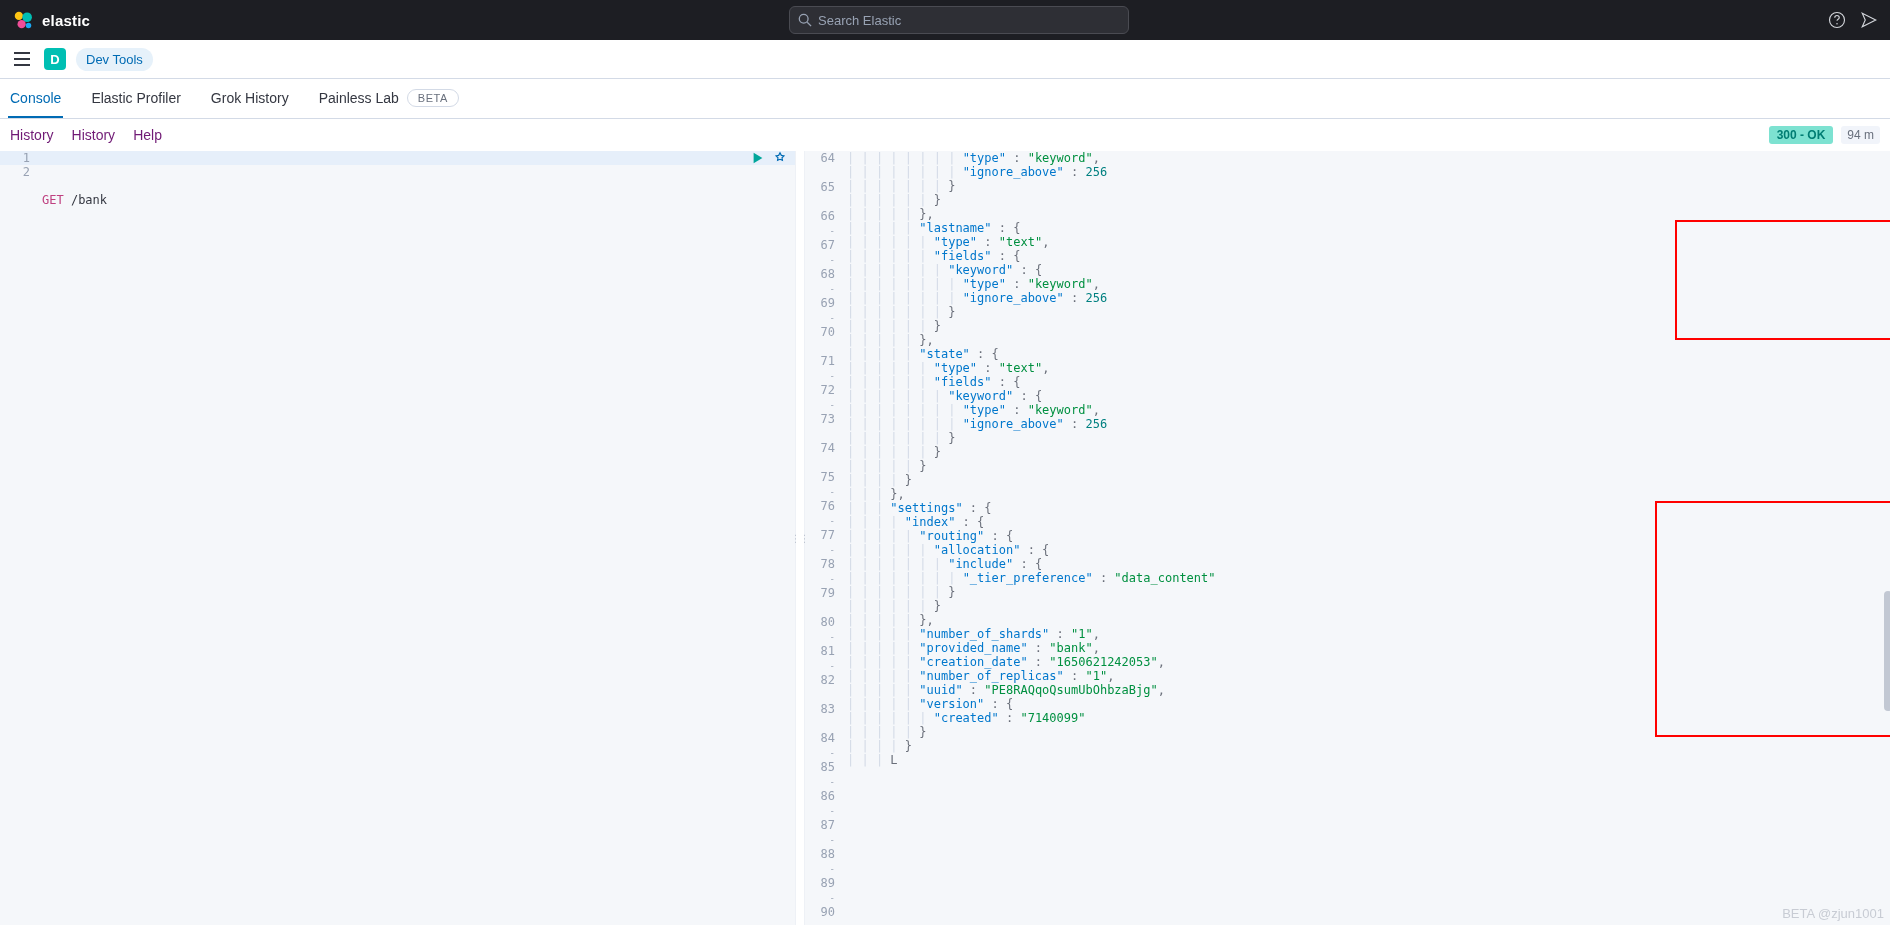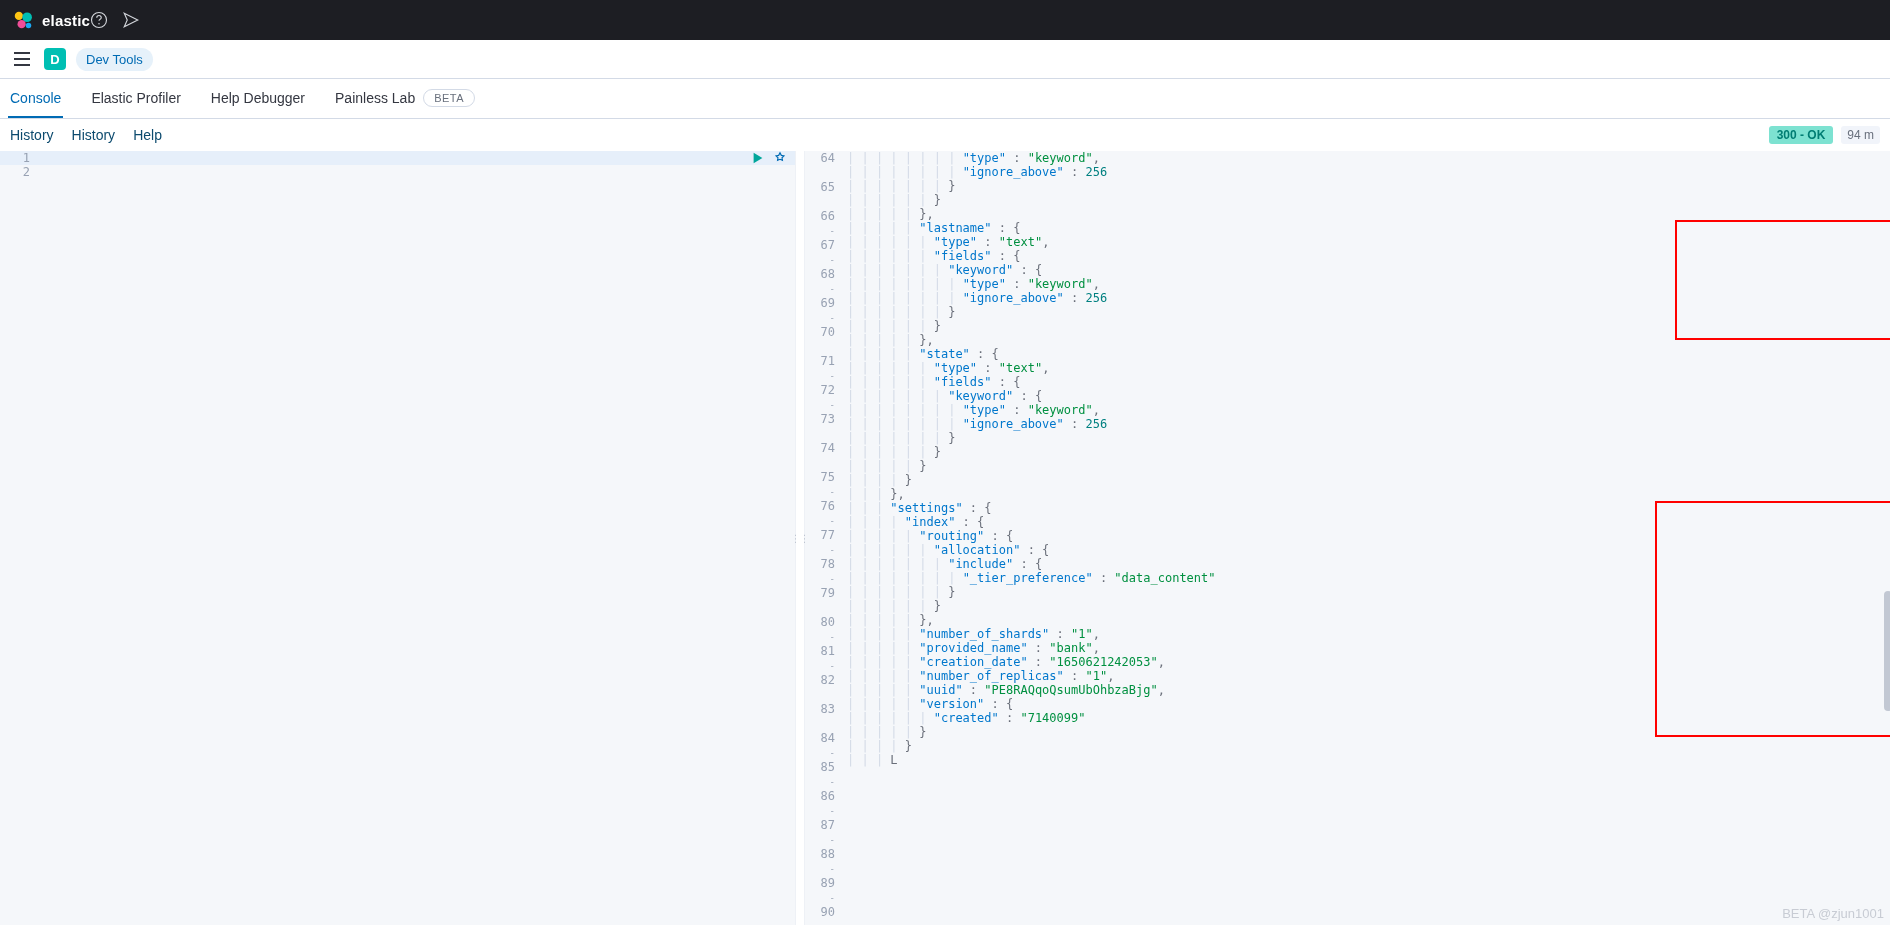--- a/index.html
+++ b/index.html
@@ -21,21 +21,21 @@
 .pill { background: #e6f1fa; color: #006bb4; padding: 4px 10px; border-radius: 12px; font-size: 13px; cursor: pointer; }
 
 .tabs { display: flex; align-items: center; border-bottom: 1px solid #d3dae6; padding: 0 8px; gap: 26px; height: 40px; }
 .tab { font-size: 14px; color: #343741; cursor: pointer; padding: 0 2px; height: 100%; display: flex; align-items: center; border-bottom: 2px solid transparent; }
 .tab.active { color: #006bb4; border-bottom-color: #006bb4; }
 .tab-beta { display: flex; align-items: center; gap: 8px; }
 .beta-pill { border: 1px solid #d3dae6; border-radius: 12px; padding: 2px 10px; font-size: 11px; color: #69707d; letter-spacing: 0.5px; }
 
 .subbar { height: 32px; display: flex; align-items: center; padding: 0 10px; justify-content: space-between; font-size: 14px; }
 .subbar-left { display: flex; gap: 18px; }
-.subbar-left span { cursor: pointer; color: #0c4a6e; }
+.subbar-left span { cursor: pointer; color: #701a75; }
 .subbar-right { display: flex; align-items: center; gap: 8px; font-size: 12px; }
 .status-ok { background: #7de2d1; color: #017d73; padding: 2px 8px; border-radius: 3px; font-weight: 600; }
 .timing { background: #f1f4fa; color: #69707d; padding: 2px 6px; border-radius: 3px; }
 
 .panes { display: flex; height: calc(100vh - 151px); position: relative; }
 .pane { display: flex; font-family: Menlo, Consolas, monospace; font-size: 12px; line-height: 14px; background: #f5f7fa; }
 .pane-left { width: 795px; position: relative; }
 .pane-right { flex: 1; position: relative; }
 .gutter { width: 36px; background: #f5f7fa; text-align: right; color: #98a2b3; padding: 0 6px; user-select: none; }
 .code { flex: 1; background: #f5f7fa; padding: 0 6px; white-space: pre; overflow: hidden; position: relative; }
@@ -69,20 +69,29 @@
 <div class="topbar">
   <div class="logo-wrap">
     <svg class="logo-icon" viewBox="0 0 32 32">
         <circle cx="10" cy="10" r="6" fill="#fec514"></circle>
         <circle cx="22" cy="12" r="7" fill="#00bfb3"></circle>
         <circle cx="14" cy="22" r="6" fill="#f04e98"></circle>
         <circle cx="24" cy="24" r="4" fill="#1ba9f5"></circle>
       </svg>
     <span class="logo-text">elastic</span>
   </div>
+  <div class="search-wrap">
+    <div class="search-box">
+      <svg viewBox="0 0 16 16">
+          <circle cx="6.5" cy="6.5" r="5" fill="none" stroke="#98a2b3" stroke-width="1.5"></circle>
+          <line x1="10.5" y1="10.5" x2="15" y2="15" stroke="#98a2b3" stroke-width="1.5"></line>
+        </svg>
+      <span>Search Elastic</span>
+    </div>
+  </div>
   <div class="topbar-right">
     <svg viewBox="0 0 24 24">
         <circle cx="12" cy="12" r="10" fill="none" stroke="#d3d6db" stroke-width="1.5"></circle>
         <path d="M9 9a3 3 0 116 0c0 2-3 2-3 4" fill="none" stroke="#d3d6db" stroke-width="1.5"></path>
         <circle cx="12" cy="17" r="1" fill="#d3d6db"></circle>
       </svg>
     <svg viewBox="0 0 24 24">
         <path d="M3 3l18 9-18 9 4-9z" fill="none" stroke="#d3d6db" stroke-width="1.5"></path>
       </svg>
   </div>
@@ -96,21 +105,21 @@
         <rect y="12" width="16" height="2" fill="#343741"></rect>
       </svg>
   </div>
   <div class="app-badge">D</div>
   <div class="pill">Dev Tools</div>
 </div>
 
 <div class="tabs">
   <div class="tab active">Console</div>
   <div class="tab">Elastic Profiler</div>
-  <div class="tab">Help Debugger</div>
+  <div class="tab">Grok History</div>
   <div class="tab tab-beta">
     <span>Painless Lab</span>
     <span class="beta-pill">BETA</span>
   </div>
 </div>
 
 <div class="subbar">
   <div class="subbar-left">
     <span>History</span>
     <span>History</span>
@@ -123,20 +132,21 @@
 </div>
 
 <div class="panes">
   <div class="pane pane-left">
     <div class="gutter">
       <div class="active-line-g">1</div>
       <div>2</div>
     </div>
     <div class="code code-left">
       <div class="active-line"></div>
+      <div class="content"><span class="method">GET</span> <span class="path cursor">/bank</span></div>
     </div>
     <div class="actions">
       <svg viewBox="0 0 16 16">
           <path d="M3 2l10 6-10 6z" fill="#00a69b"></path>
         </svg>
       <svg viewBox="0 0 16 16">
           <path d="M8 2l1.5 3 3 .5-2.2 2.2.5 3L8 9.5 5.2 10.7l.5-3L3.5 5.5l3-.5z" fill="none" stroke="#006bb4" stroke-width="1.3"></path>
         </svg>
     </div>
   </div>

